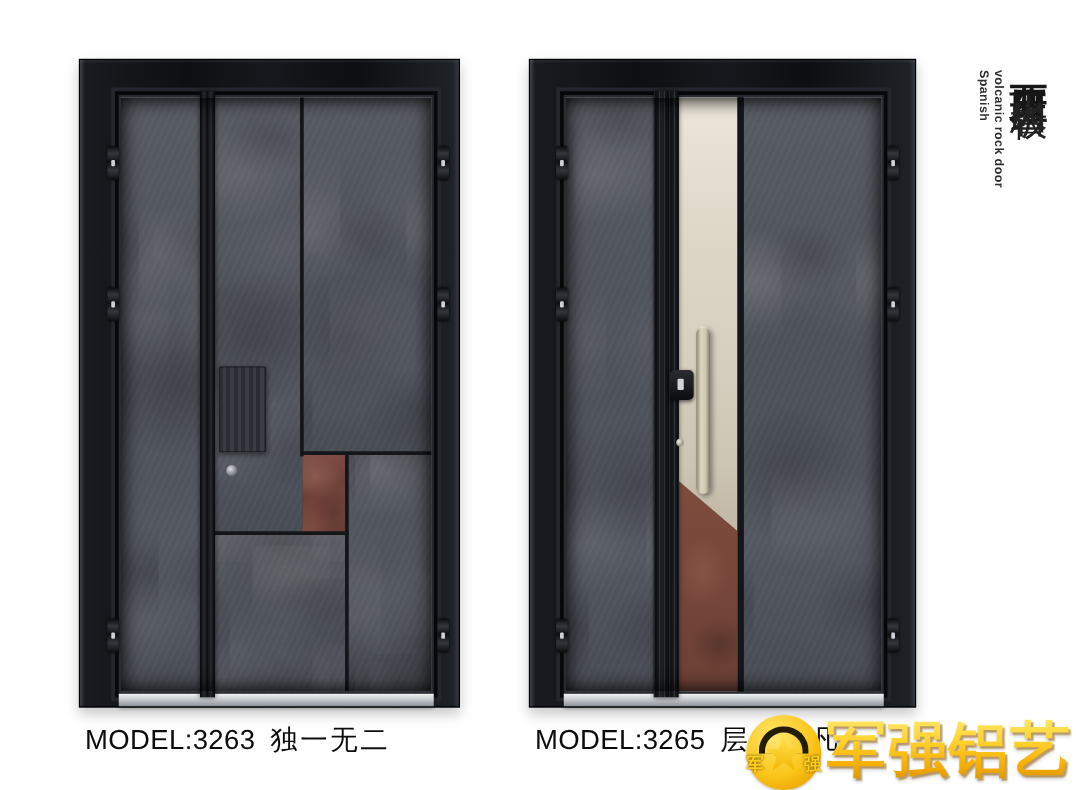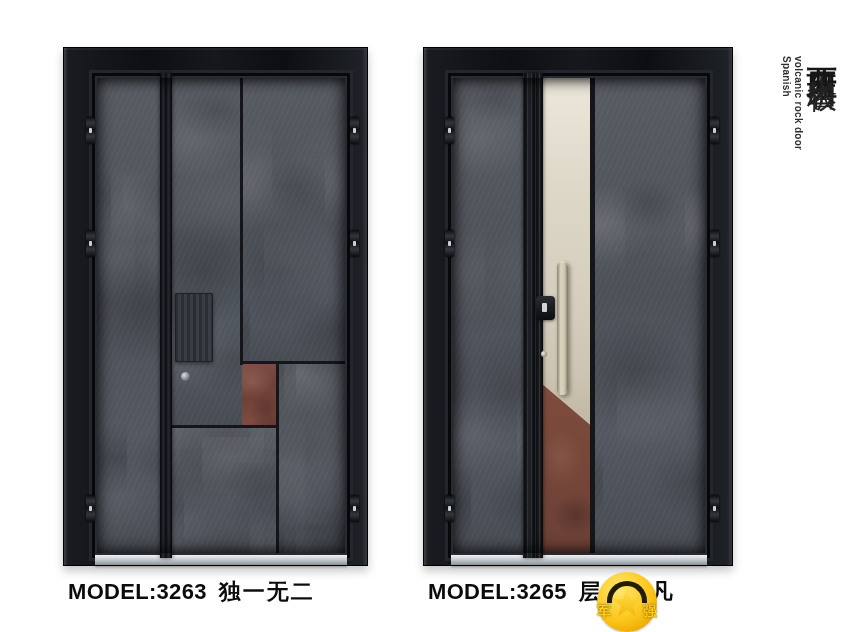--- a/index.html
+++ b/index.html
@@ -84,21 +84,21 @@
     background:linear-gradient(180deg,#0b0c0e 0%,#33373d 22%,#0e1013 46%,#32363b 72%,#0b0c0e 100%);
     box-shadow:0 0 2px #000;}
   .hinge::after{content:"";position:absolute;left:3px;top:11px;width:3px;height:5px;
     border-radius:1px;background:#cbd0d6;}
 
   .threshold{position:absolute;height:10px;bottom:1px;z-index:1;
     background:linear-gradient(180deg,#f0f2f4,#c3c8cd 50%,#8b9198);
     box-shadow:0 2px 3px rgba(0,0,0,.3);}
 
   
-  .model-label{position:absolute;top:577px;font-size:22px;font-weight:700;color:#0c0c0c;
+  .model-label{position:absolute;top:577px;font-size:22px;font-weight:400;color:#0c0c0c;
     letter-spacing:.3px;white-space:nowrap;font-family:"Liberation Sans","DejaVu Sans",sans-serif;}
   .model-label .name{margin-left:12px;letter-spacing:2px;font-family:"DejaVu Sans",sans-serif;}
   #label-3263{left:68px;}
   #label-3265{left:428px;}
 
   
   #side-zh{position:absolute;left:805px;top:44px;writing-mode:vertical-rl;text-orientation:upright;
     font-size:30px;line-height:34px;color:#161616;font-family:"DejaVu Sans",sans-serif;}
   #side-zh .bold{font-weight:900;letter-spacing:2px;}
   #side-zh .light{font-weight:400;letter-spacing:3px;color:#222;}
@@ -209,15 +209,16 @@
   <div class="side-en" id="side-en-2">volcanic rock door</div>
 
   <div id="logo">
     <div class="emblem">
       <div class="disc"></div>
       <div class="arch"></div>
       <div class="star"></div>
       <span class="ch l">军</span>
       <span class="ch r">强</span>
     </div>
+    <div class="logo-text">军强铝艺</div>
   </div>
 
 </div>
 
 </body></html>

